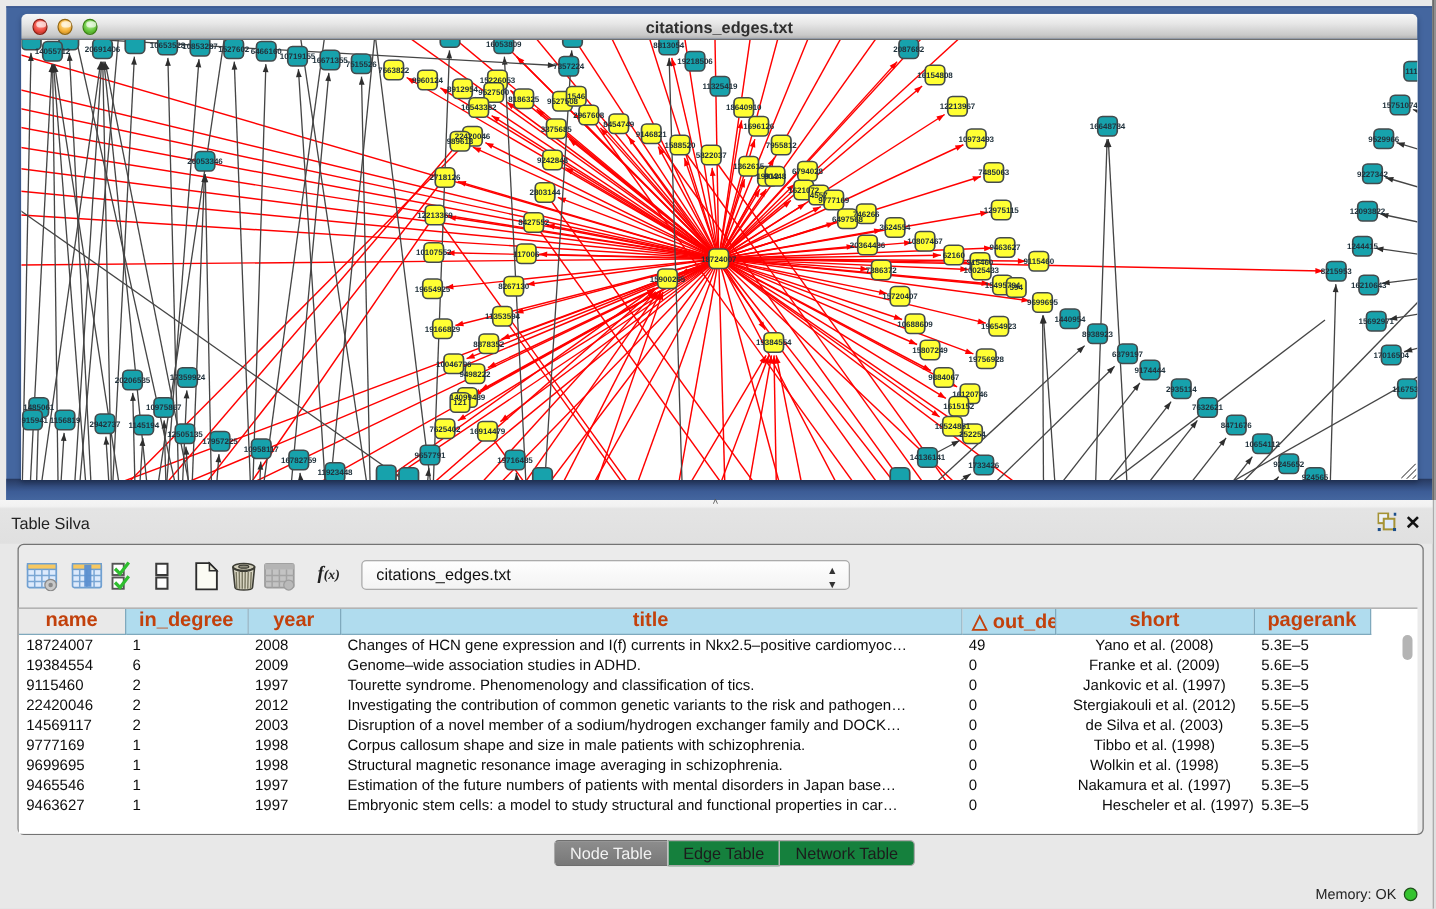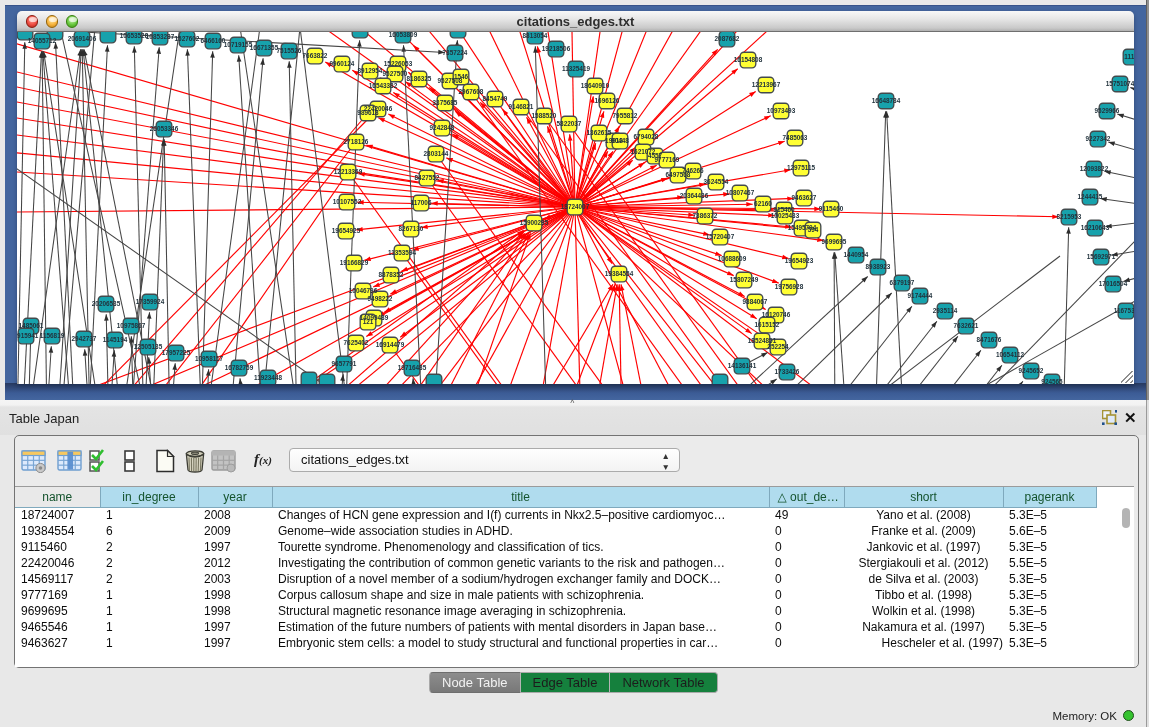--- a/index.html
+++ b/index.html
@@ -68,37 +68,37 @@
     font-size:13px; color:#111; line-height:22px; padding-left:11px;
     background:linear-gradient(#fefefe,#f3f3f3); }
   #combo .updown { position:absolute; right:9px; top:2px; font-size:8.5px; color:#333;
     line-height:11px; text-align:center; }
 
   
   #tablewrap { position:absolute; left:0px; top:50px; width:1119px; height:181px;
     background:#fff; overflow:hidden; border-top:1px solid #9b9b9b; }
   table { border-collapse:collapse; table-layout:fixed; width:1078px; font-size:12px; }
   th { height:20px; background:#b0dcee; border-right:1px solid #7fa9bd;
-       border-bottom:1px solid #7fa9bd; font-weight:normal; font-size:12px; color:#14532d;
+       border-bottom:1px solid #7fa9bd; font-weight:bold; font-size:16px; color:#c2410c;
        overflow:hidden; white-space:nowrap; }
   th.first { background:#e9e9e9; border-left:none; }
   td { height:16px; padding:0 0 0 6px; color:#0c0c0c; white-space:nowrap; overflow:hidden;
        text-overflow:ellipsis; }
   tr.r td { border:none; }
   #vsb { position:absolute; left:1107px; top:72px; width:9px; height:160px; }
   #vsb .thumb { position:absolute; left:0; top:0; width:8px; height:20px; background:#b4b4b4;
     border-radius:4px; }
 
   
   #tabs { position:absolute; left:429px; top:272px; height:21px; display:flex;
     font-size:13px; color:#1c1c1c; }
   .tab { height:21px; line-height:20px; padding:0 12px; background:#15803d;
     border-top:1px solid #a9a9a9; border-bottom:1px solid #a9a9a9; text-align:center; }
   .tab.sel { background:linear-gradient(#8d8d8d,#787878); color:#f2f2f2;
-    border-color:#6e6e6e; }
+    border-color:#6e6e6e;margin-left:14px; }
   .tab.first { border-radius:4px 0 0 4px; border-left:1px solid #a9a9a9; }
   .tab.last  { border-radius:0 4px 4px 0; border-right:1px solid #a9a9a9; }
   .tabsep { width:1px; background:#b5b5b5; border-top:1px solid #a9a9a9;
     border-bottom:1px solid #a9a9a9; }
 
   #memory { position:absolute; right:32px; top:710px; font-size:11.5px; color:#222; }
   #memdot { position:absolute; right:15px; top:710px; width:11px; height:11px;
     border-radius:50%; background:#35c32f; border:1.5px solid #20501c; }
 </style>
 </head>
@@ -790,21 +790,21 @@
       </div>
       <div id="gripTR"></div>
     </div>
   </div>
   <div id="rstrip">
       <div class="darktop"></div>
     </div>
 
   <div id="tpanel">
     <div id="tphead">
-      <span class="cap">Table Japan</span>
+      <span class="cap">Table Silva</span>
       <span id="caret">˄</span>
       <svg id="floatico" viewBox="0 0 15 15">
         <rect x="0.5" y="0.5" width="8" height="8" fill="#eef3fa" stroke="#a59335" stroke-width="1.6"></rect>
         <rect x="5" y="5" width="8.5" height="8.5" fill="#dfeafa" stroke="#a59335" stroke-width="1.6"></rect>
         <rect x="13" y="0" width="2.6" height="2.6" fill="#1d4f8b"></rect>
         <rect x="0" y="12.4" width="2.6" height="2.6" fill="#1d4f8b"></rect>
         <rect x="12.4" y="12.4" width="2.6" height="2.6" fill="#1d4f8b"></rect>
       </svg>
       <span id="closeico">✕</span>
     </div>

